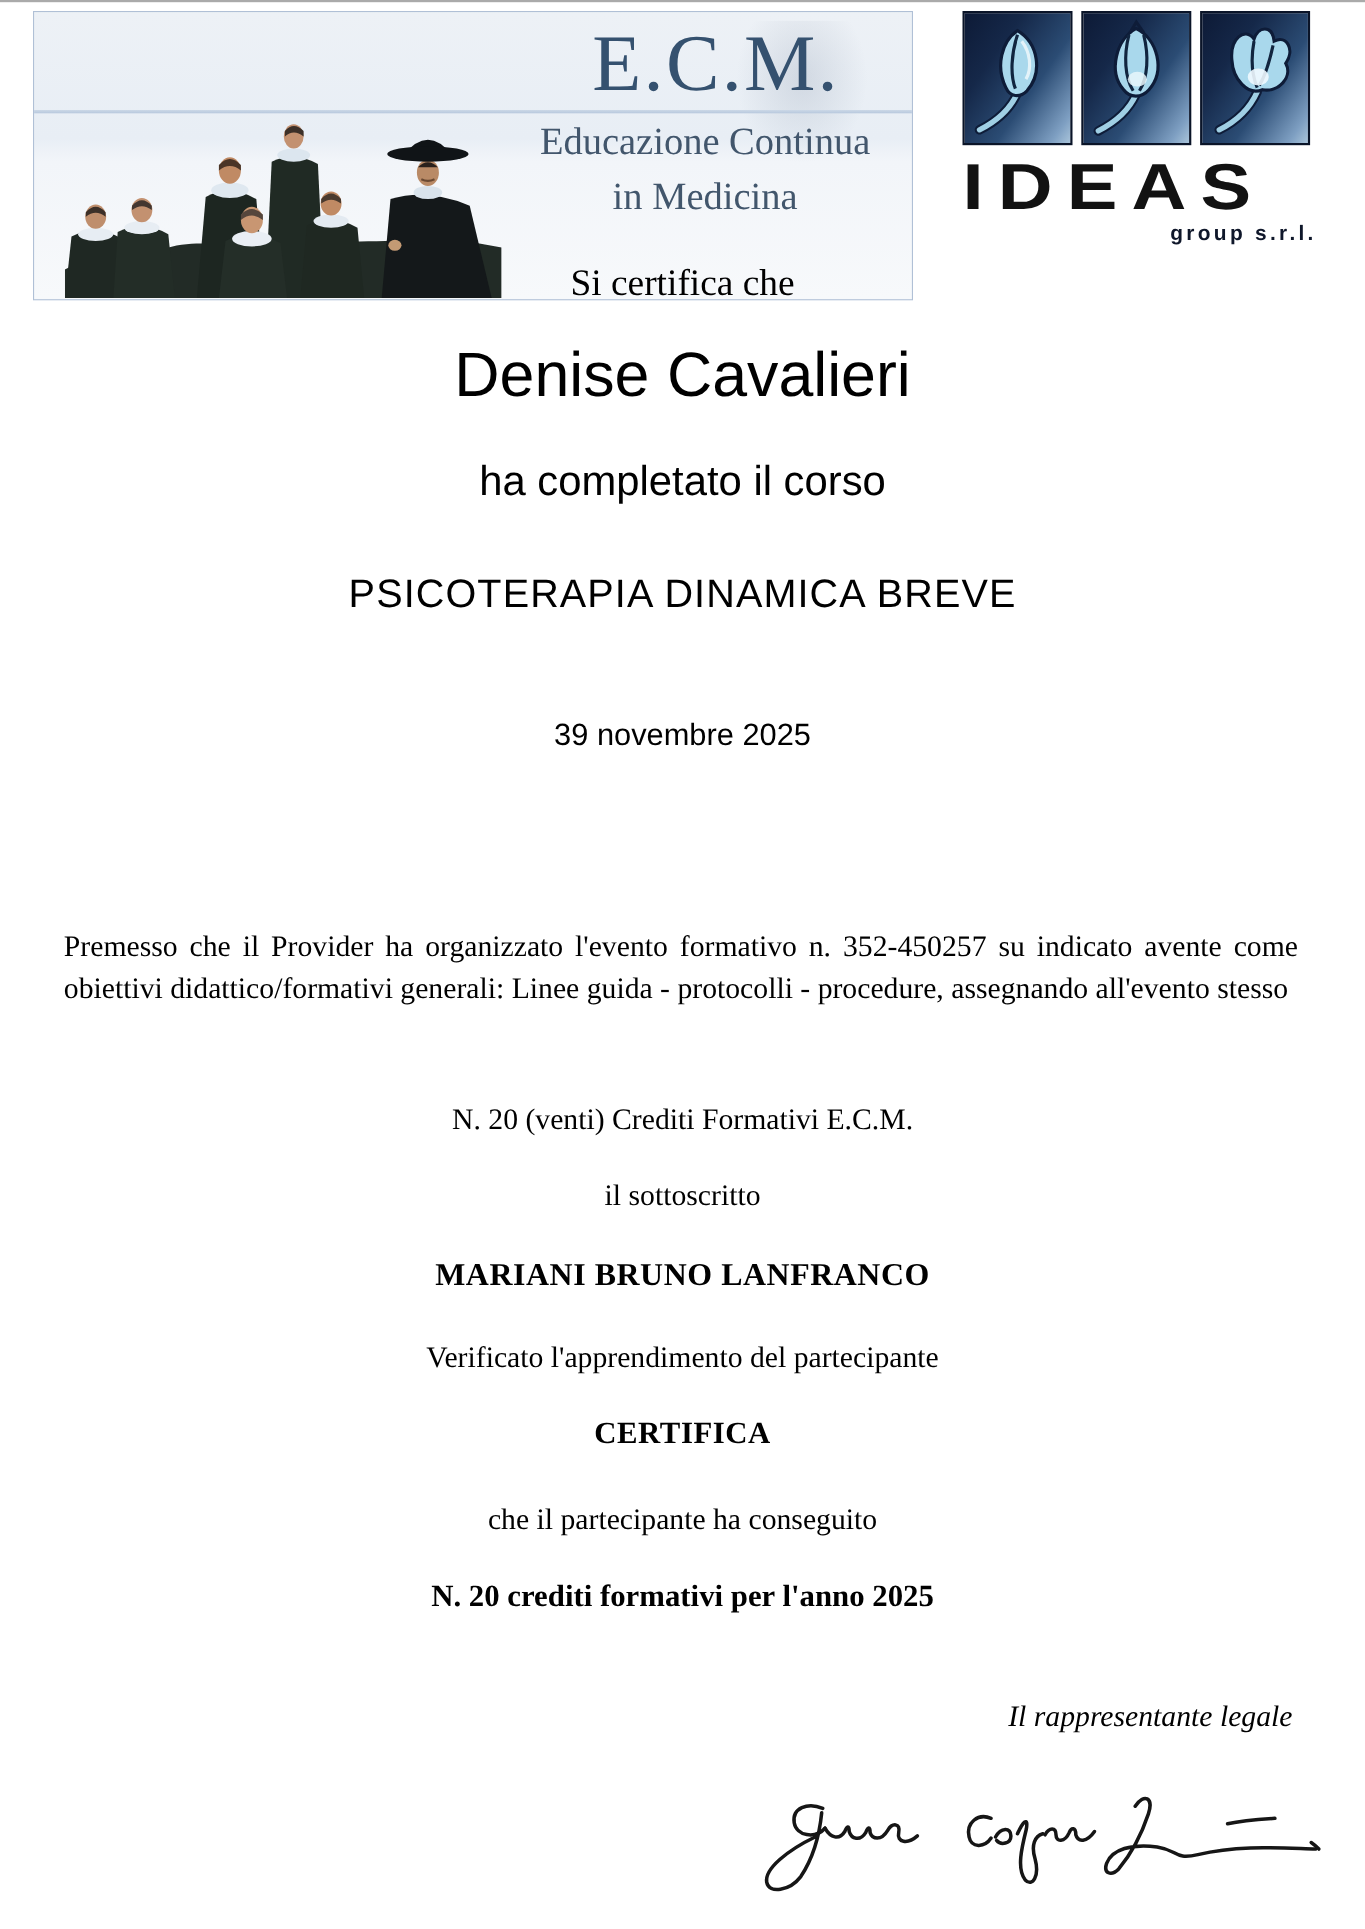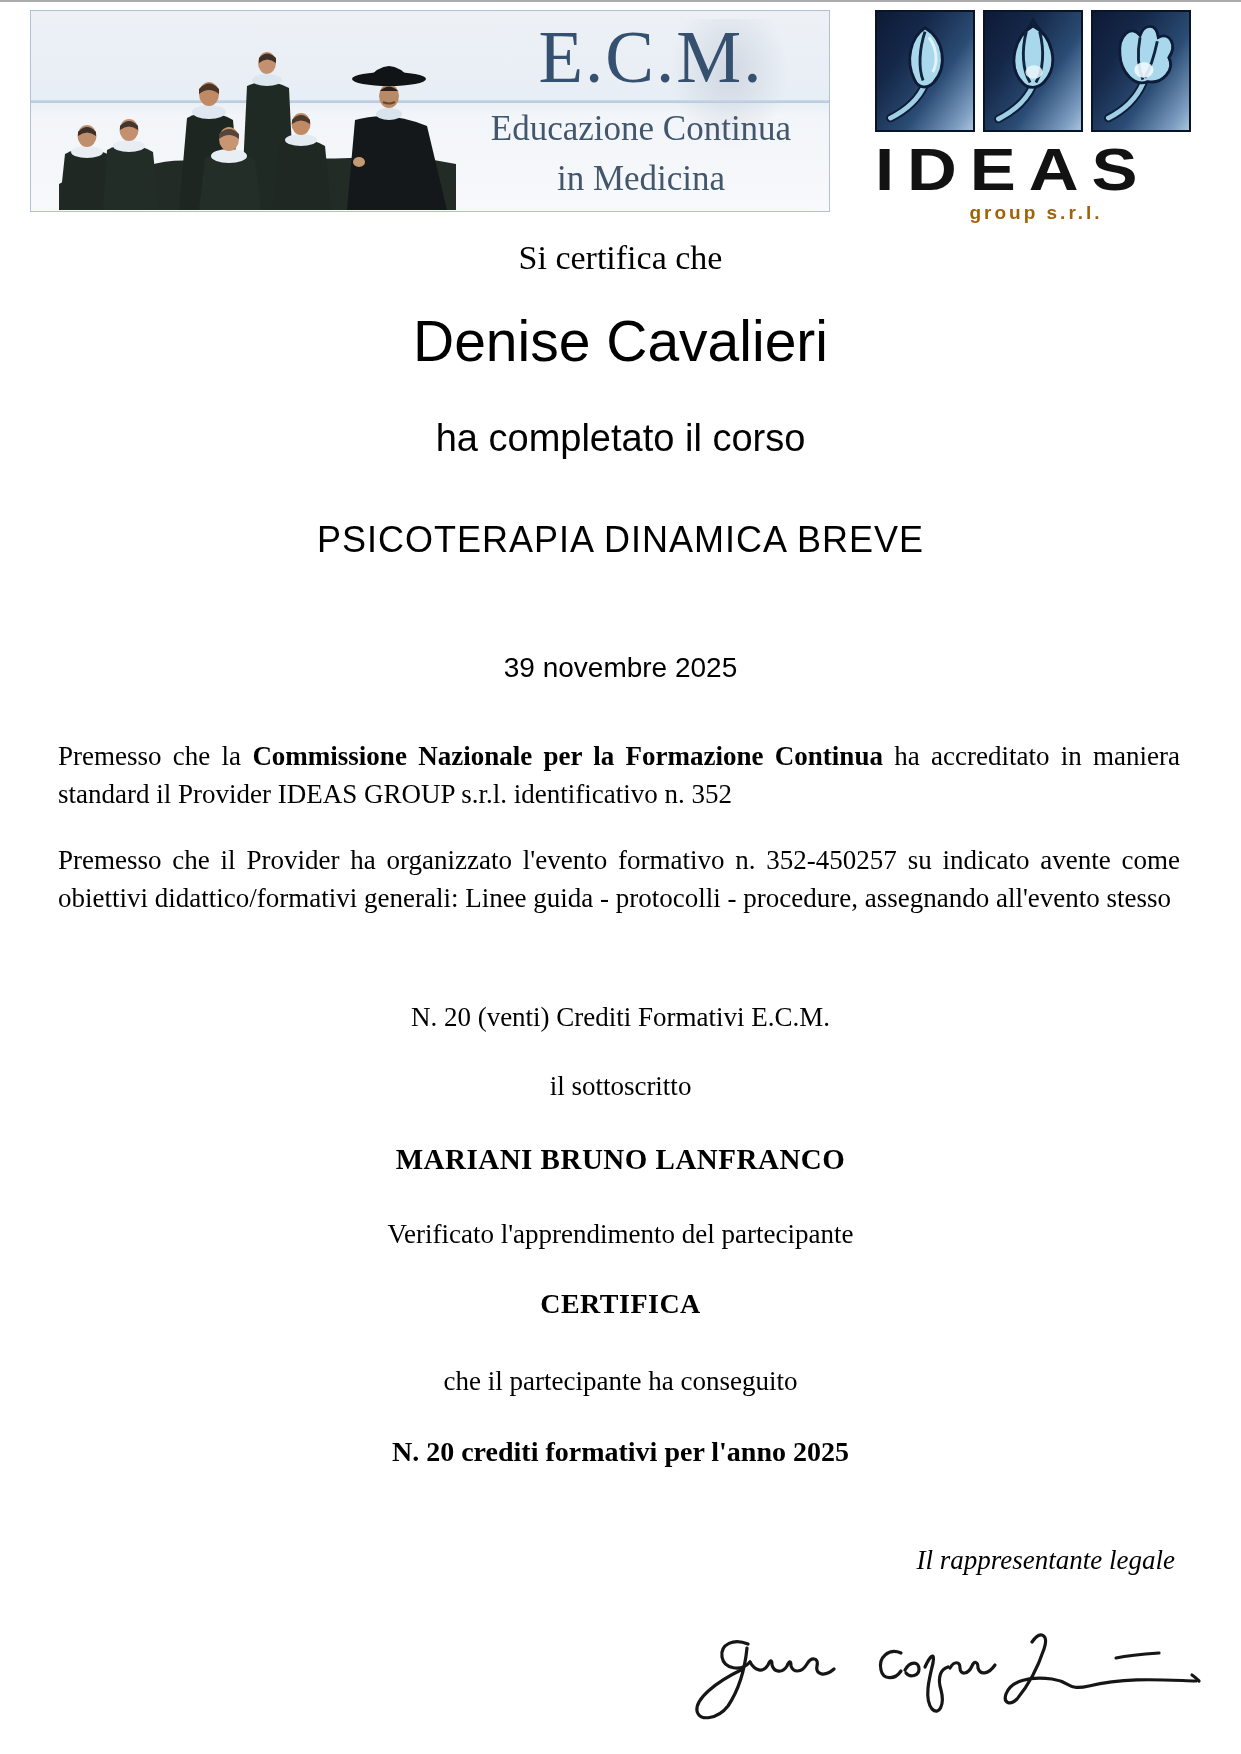--- a/index.html
+++ b/index.html
@@ -3,21 +3,21 @@
 <meta charset="utf-8">
 <style>
   html,body{margin:0;padding:0;background:#ffffff;}
   .page{
     position:relative;width:1241px;height:1754px;background:#ffffff;
     font-family:"Liberation Serif",serif;color:#000;overflow:hidden;
   }
   .top-edge{position:absolute;top:0;left:0;right:0;height:2px;background:#7d7d7d;opacity:.65;}
   
   .ecm-banner{
-    position:absolute;left:30px;top:10px;width:800px;height:202px;
+    position:absolute;left:30px;top:10px;width:800px;height:263px;
     border:1px solid #b0c0d6;box-sizing:border-box;
     background:linear-gradient(180deg,#edf1f6 0%,#e8eef5 44%,#f2f5f9 52%,#f7f9fb 100%);
   }
   .ecm-banner::before{ 
     content:"";position:absolute;right:40px;top:8px;width:120px;height:130px;
     background:radial-gradient(ellipse at 50% 40%,rgba(150,163,181,.30),rgba(150,163,181,0) 70%);
   }
   .ecm-divider{position:absolute;left:0;right:0;top:89px;height:3px;
     background:linear-gradient(180deg,#ccd8e7,#b7c8dd);}
   .ecm-title{position:absolute;left:430px;top:2px;width:380px;text-align:center;
@@ -33,21 +33,21 @@
     width:100px;height:122px;box-sizing:border-box;border:2px solid #0a1428;
     background:linear-gradient(125deg,#0d1a36 0%,#152849 30%,#2b4c74 62%,#7e9fc2 90%,#a9c4da 100%);
   }
   .ideas-word{
     font-family:"Liberation Sans",sans-serif;font-weight:bold;font-size:59px;line-height:1;
     letter-spacing:11px;color:#121212;margin-top:9px;transform:scaleX(1.17);
     transform-origin:left center;white-space:nowrap;
   }
   .ideas-sub{
     font-family:"Liberation Sans",sans-serif;font-weight:bold;font-size:19px;
-    letter-spacing:3px;color:#a16207;text-align:center;margin-top:2px;
+    letter-spacing:3px;color:#0f172a;text-align:right;margin-top:2px;
   }
   
   .line{position:absolute;left:0;width:100%;text-align:center;}
   .sans{font-family:"Liberation Sans",sans-serif;}
   .intro      {top:238px;font-size:34px;line-height:40px;}
   .name       {top:308px;font-size:57px;line-height:66px;}
   .completion {top:415px;font-size:38px;line-height:46px;}
   .course     {top:518px;font-size:36px;line-height:44px;letter-spacing:1px;}
   .date       {top:651px;font-size:28px;line-height:34px;}
   .para{position:absolute;left:58px;width:1122px;text-align:justify;
@@ -168,21 +168,20 @@
     <div class="ideas-word">IDEAS</div>
     <div class="ideas-sub">group s.r.l.</div>
   </div>
 
   <div class="line intro">Si certifica che</div>
   <div class="line name sans">Denise Cavalieri</div>
   <div class="line completion sans">ha completato il corso</div>
   <div class="line course sans">PSICOTERAPIA DINAMICA BREVE</div>
   <div class="line date sans">39 novembre 2025</div>
 
-  <div class="para para1"><span>Premesso che la </span><span class="bold">Commissione Nazionale per la Formazione Continua</span><span>  ha accreditato in maniera standard il Provider IDEAS GROUP s.r.l. identificativo n. 352</span></div>
 
   <div class="para para2">Premesso che il Provider ha organizzato l'evento formativo n. 352-450257 su indicato avente come obiettivi didattico/formativi generali: Linee guida - protocolli - procedure, assegnando all'evento stesso</div>
 
   <div class="line credits">N. 20 (venti) Crediti Formativi E.C.M.</div>
   <div class="line undersigned">il sottoscritto</div>
   <div class="line signer">MARIANI BRUNO LANFRANCO</div>
   <div class="line certifica">CERTIFICA</div>
   <div class="line verified">Verificato l'apprendimento del partecipante</div>
   <div class="line achieved">che il partecipante ha conseguito</div>
   <div class="line awarded">N. 20 crediti formativi per l'anno 2025</div>

